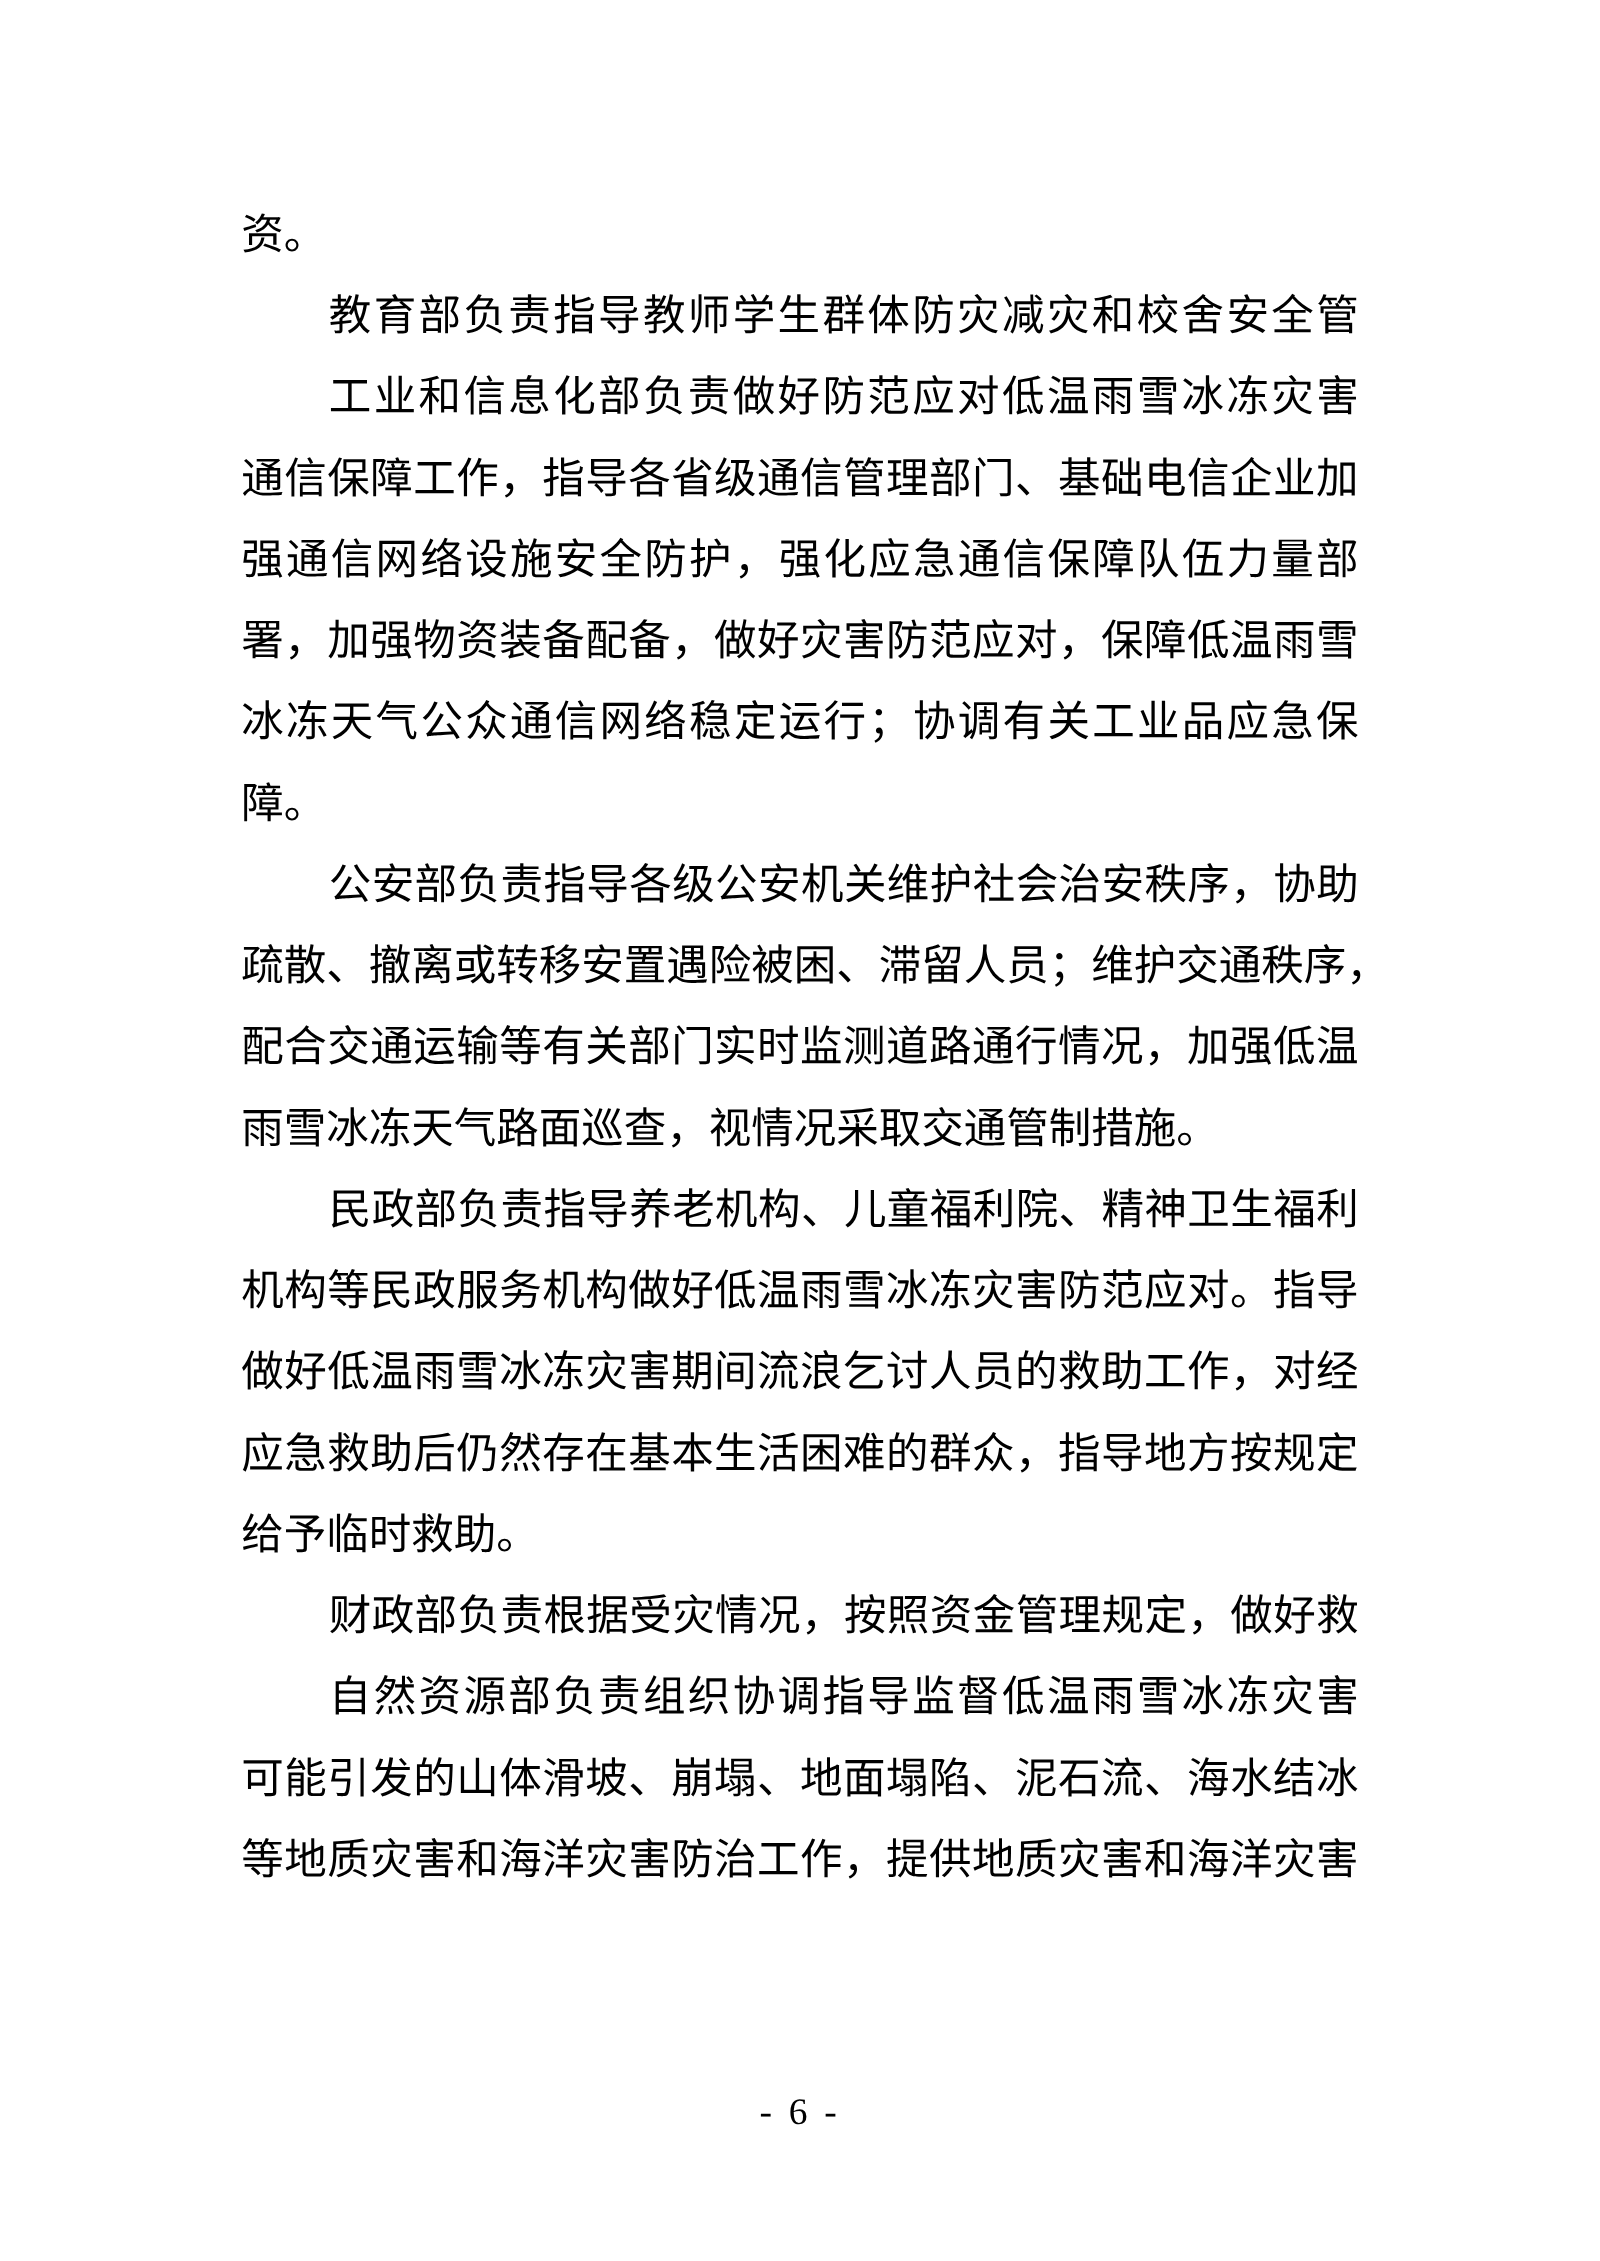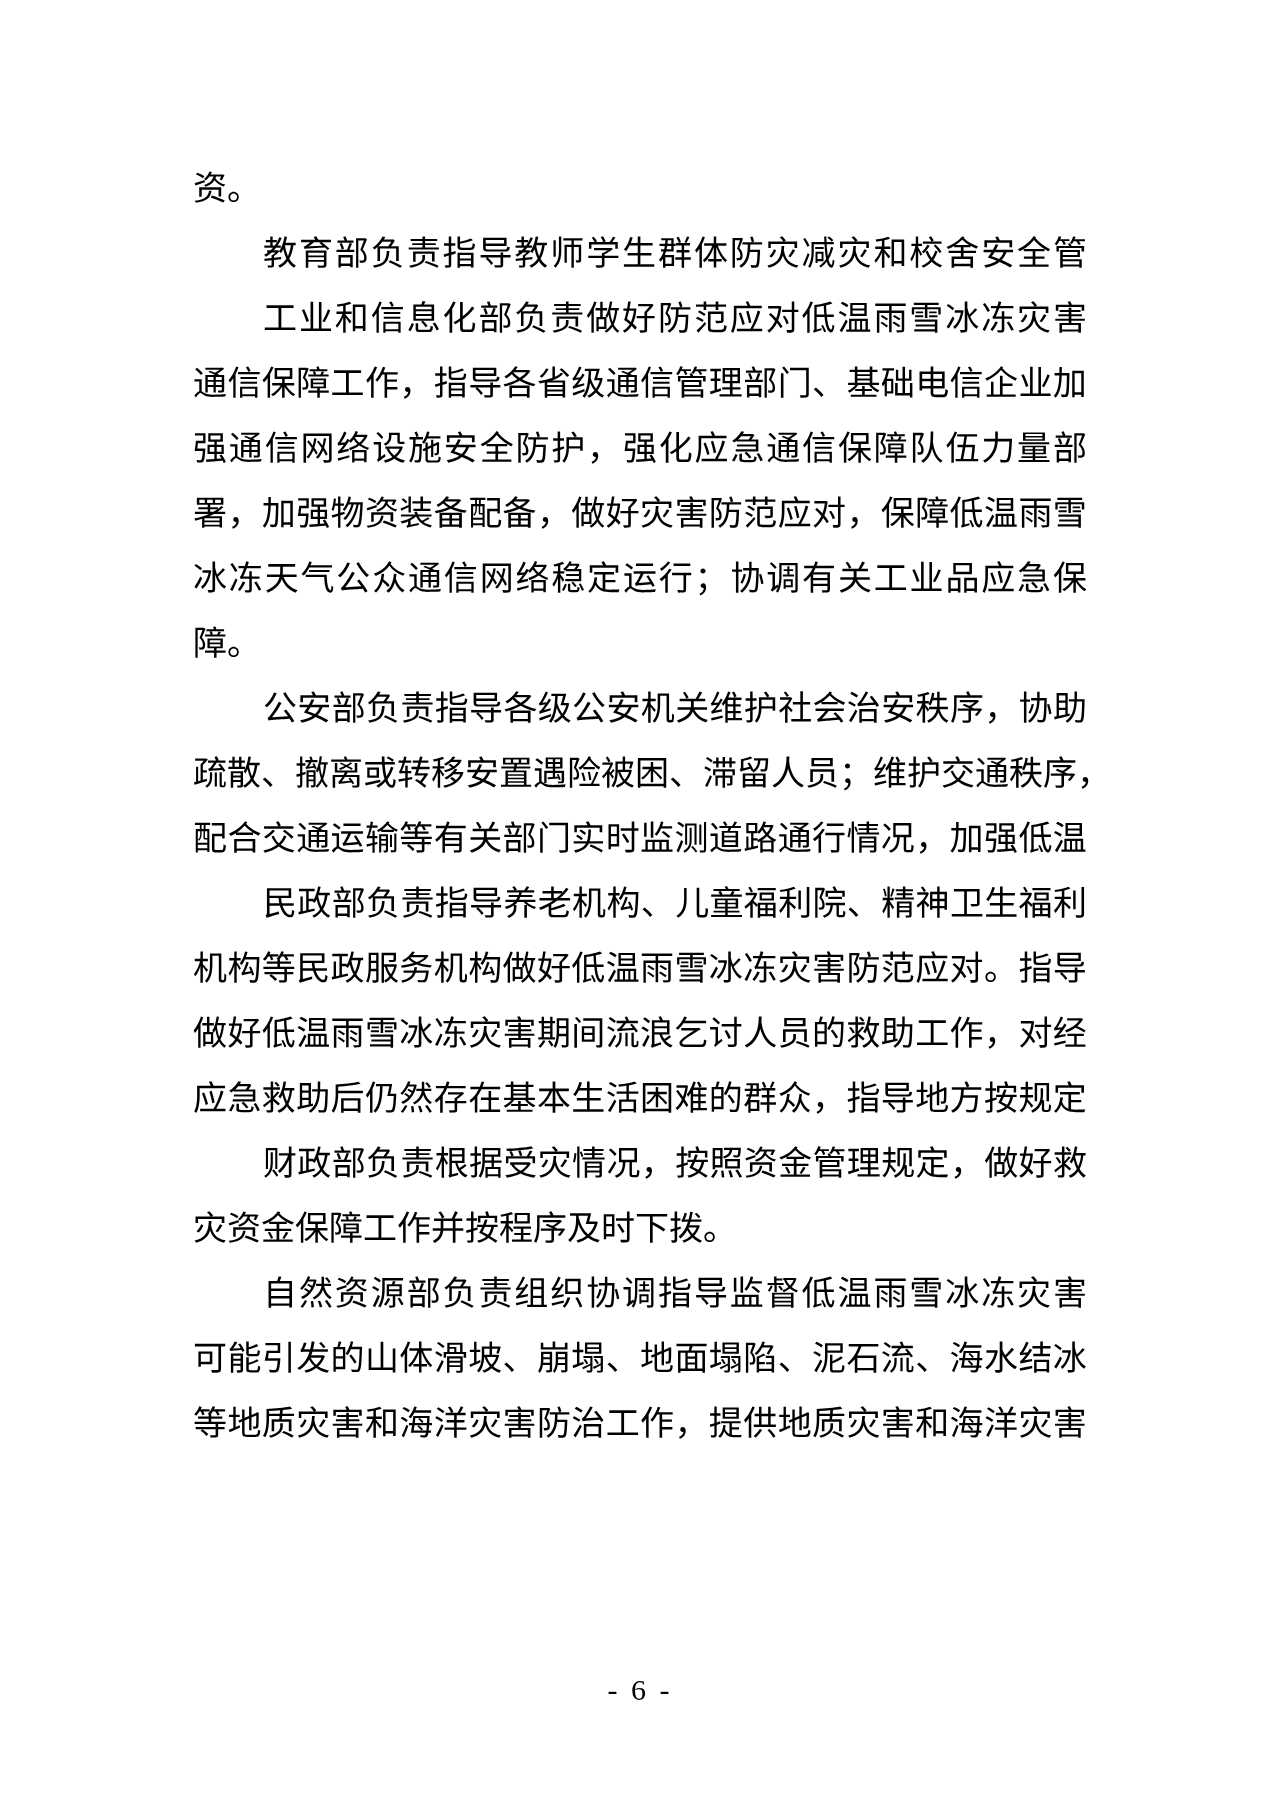--- a/index.html
+++ b/index.html
@@ -296,20 +296,21 @@
         <span>通</span>
         <span>行</span>
         <span>情</span>
         <span>况</span>
         <span>，</span>
         <span>加</span>
         <span>强</span>
         <span>低</span>
         <span>温</span>
       </div>
+      <div class="line">雨雪冰冻天气路面巡查，视情况采取交通管制措施。</div>
       <div class="line fill indent">
         <span>民</span>
         <span>政</span>
         <span>部</span>
         <span>负</span>
         <span>责</span>
         <span>指</span>
         <span>导</span>
         <span>养</span>
         <span>老</span>
@@ -406,20 +407,21 @@
         <span>众</span>
         <span>，</span>
         <span>指</span>
         <span>导</span>
         <span>地</span>
         <span>方</span>
         <span>按</span>
         <span>规</span>
         <span>定</span>
       </div>
+      <div class="line">给予临时救助。</div>
       <div class="line fill indent">
         <span>财</span>
         <span>政</span>
         <span>部</span>
         <span>负</span>
         <span>责</span>
         <span>根</span>
         <span>据</span>
         <span>受</span>
         <span>灾</span>
@@ -432,21 +434,20 @@
         <span>金</span>
         <span>管</span>
         <span>理</span>
         <span>规</span>
         <span>定</span>
         <span>，</span>
         <span>做</span>
         <span>好</span>
         <span>救</span>
       </div>
-      <div class="line">灾资金保障工作并按程序及时下拨。</div>
       <div class="line fill indent">
         <span>自</span>
         <span>然</span>
         <span>资</span>
         <span>源</span>
         <span>部</span>
         <span>负</span>
         <span>责</span>
         <span>组</span>
         <span>织</span>

